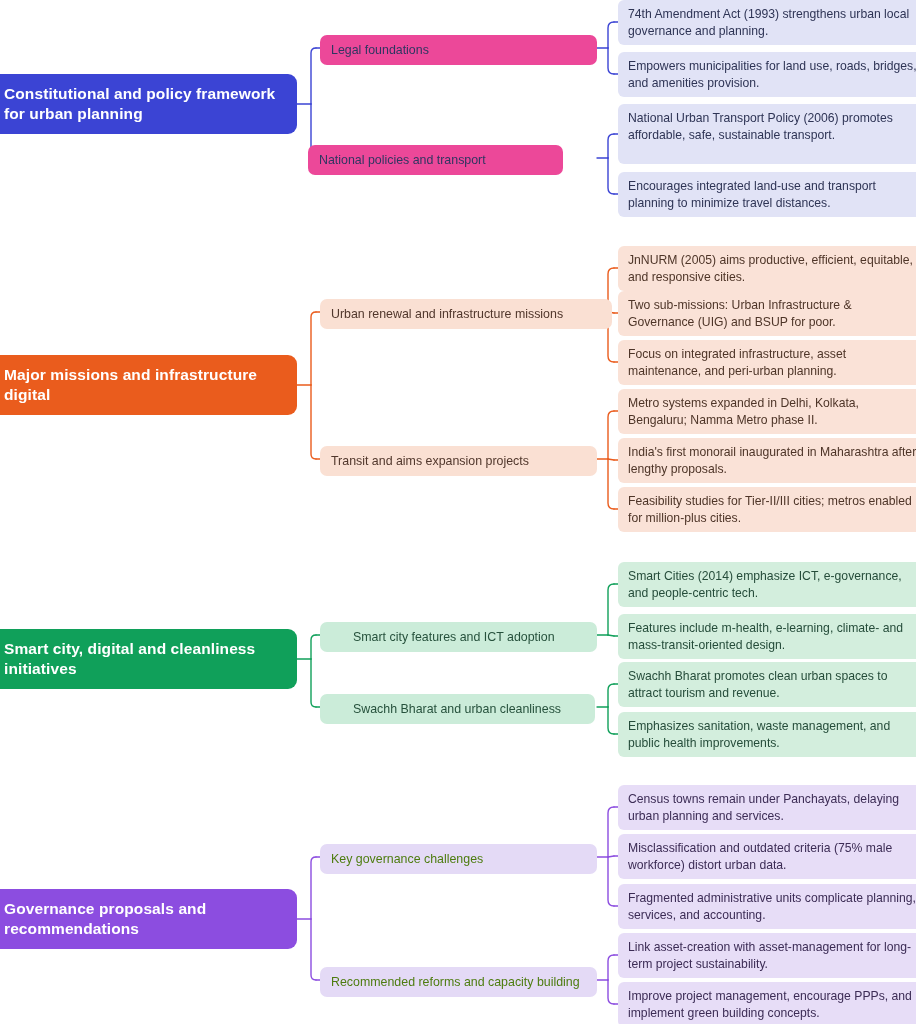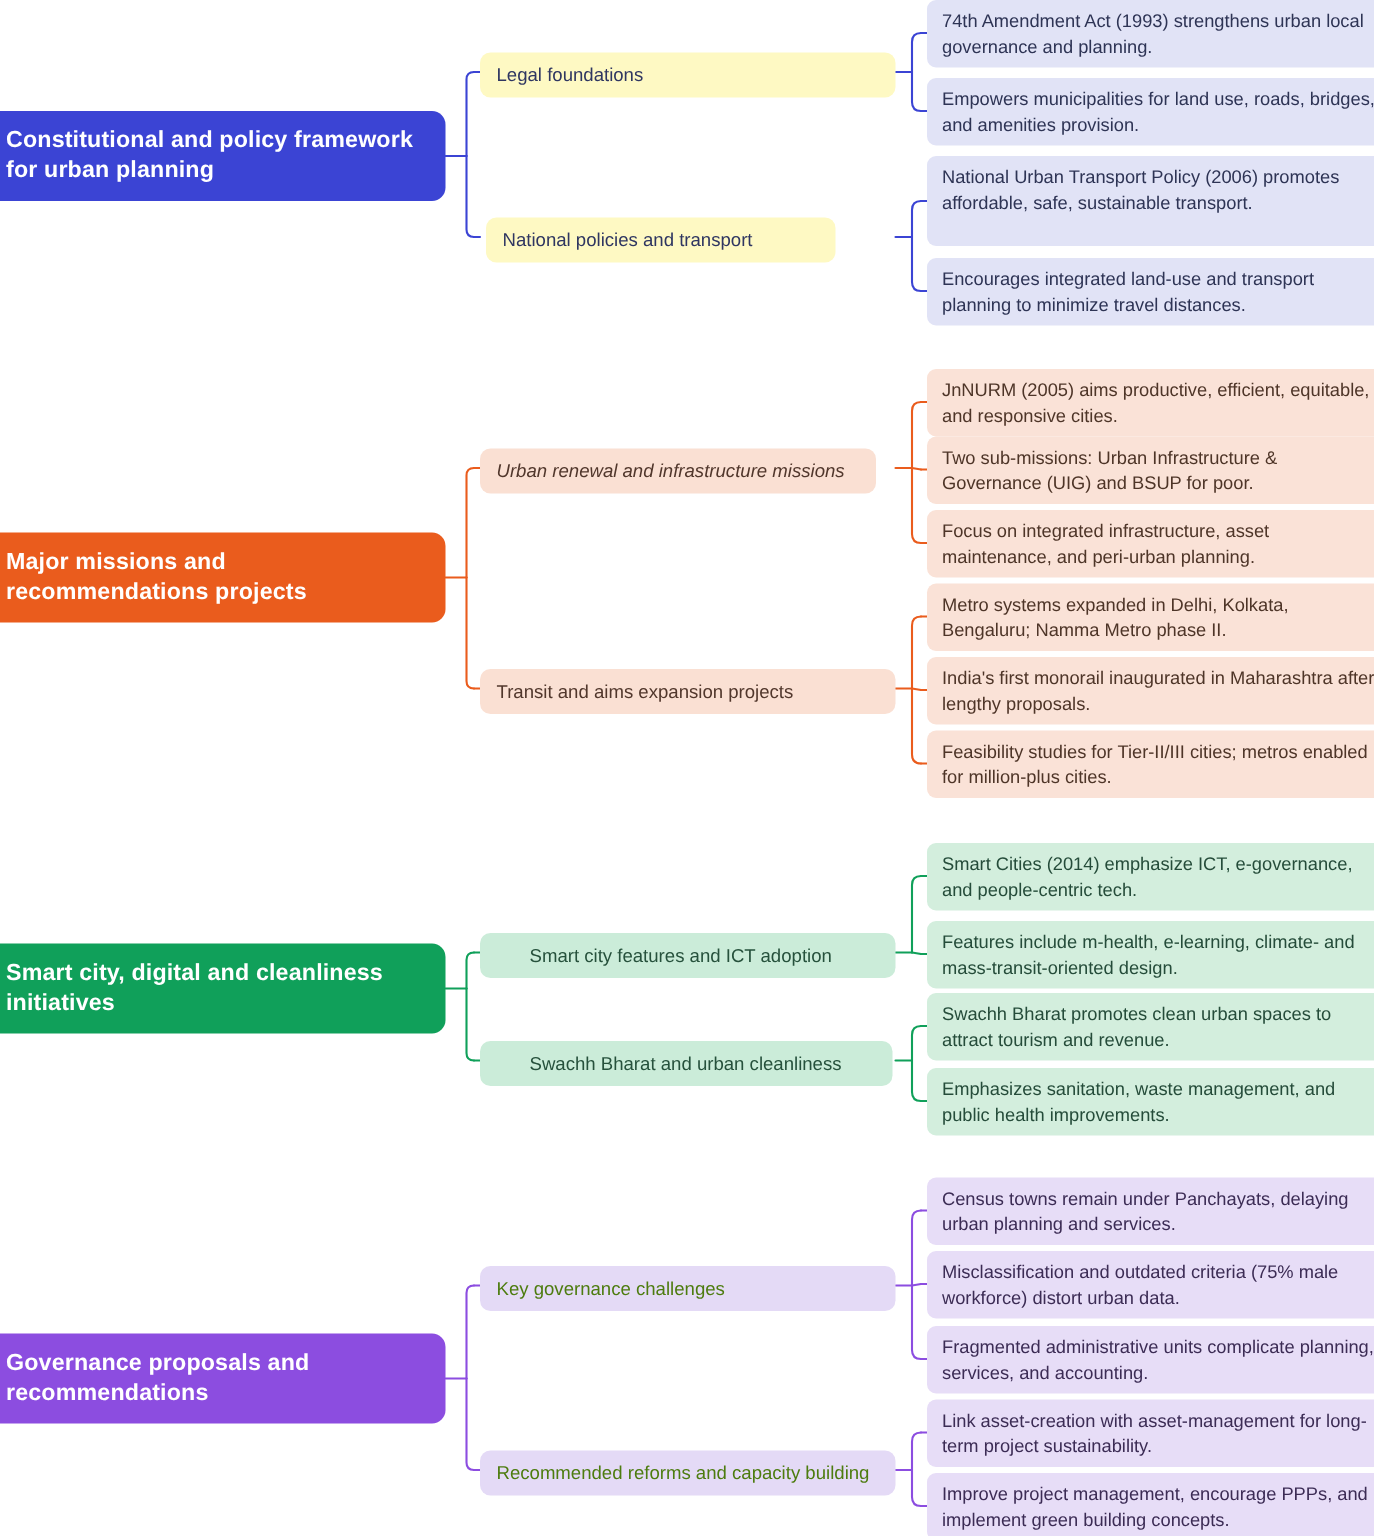--- a/index.html
+++ b/index.html
@@ -74,21 +74,21 @@
 
   .node-root .txt,
   .node-branch .txt,
   .node-leaf .txt {
     display: block;
     width: 100%;
   }
 
   
   .s1 .node-root   { background: #3b44d4; }
-  .s1 .node-branch { background: #fef9c3; color: #2f3661; }
+  .s1 .node-branch { background: #ec4899; color: #2f3661; }
   .s1 .node-leaf   { background: #e1e3f6; color: #2e3455; }
   
   .s2 .node-root   { background: #ea5c1d; }
   .s2 .node-branch { background: #fae0d3; color: #51372c; }
   .s2 .node-leaf   { background: #fae2d7; color: #4e3528; }
   
   .s3 .node-root   { background: #10a05a; }
   .s3 .node-branch { background: #cbecd9; color: #26513c; padding-left: 33px; }
   .s3 .node-leaf   { background: #d3eedd; color: #254c3a; }
   
@@ -175,35 +175,35 @@
         </div>
         <div class="node node-branch" style="left: 320px; top: 35px; width: 277px; min-height: 26px;">
           <span class="txt">Legal foundations</span>
         </div>
         <div class="node node-leaf" style="left: 618px; top: 0px; width: 312px; min-height: 44px;">
           <span class="txt">74th Amendment Act (1993) strengthens urban local governance and planning.</span>
         </div>
         <div class="node node-leaf" style="left: 618px; top: 52px; width: 312px; min-height: 44px;">
           <span class="txt">Empowers municipalities for land use, roads, bridges, and amenities provision.</span>
         </div>
-        <div class="node node-branch" style="left: 324px; top: 145px; width: 233px; min-height: 26px;">
+        <div class="node node-branch" style="left: 308px; top: 145px; width: 255px; min-height: 26px;">
           <span class="txt">National policies and transport</span>
         </div>
         <div class="node node-leaf" style="left: 618px; top: 104px; width: 312px; min-height: 60px;">
           <span class="txt">National Urban Transport Policy (2006) promotes affordable, safe, sustainable transport.</span>
         </div>
         <div class="node node-leaf" style="left: 618px; top: 172px; width: 312px; min-height: 44px;">
           <span class="txt">Encourages integrated land-use and transport planning to minimize travel distances.</span>
         </div>
       </div>
       <div class="s2">
         <div class="node node-root" style="left: -12px; top: 355px; width: 309px; min-height: 60px;">
-          <span class="txt">Major missions and recommendations projects</span>
-        </div>
-        <div class="node node-branch" style="left: 320px; top: 299px; width: 264px; min-height: 26px; font-style: italic;">
+          <span class="txt">Major missions and infrastructure digital</span>
+        </div>
+        <div class="node node-branch" style="left: 320px; top: 299px; width: 292px; min-height: 26px;">
           <span class="txt">Urban renewal and infrastructure missions</span>
         </div>
         <div class="node node-leaf" style="left: 618px; top: 246px; width: 312px; min-height: 44px;">
           <span class="txt">JnNURM (2005) aims productive, efficient, equitable, and responsive cities.</span>
         </div>
         <div class="node node-leaf" style="left: 618px; top: 291px; width: 312px; min-height: 44px;">
           <span class="txt">Two sub-missions: Urban Infrastructure &amp; Governance (UIG) and BSUP for poor.</span>
         </div>
         <div class="node node-leaf" style="left: 618px; top: 340px; width: 312px; min-height: 44px;">
           <span class="txt">Focus on integrated infrastructure, asset maintenance, and peri-urban planning.</span>

